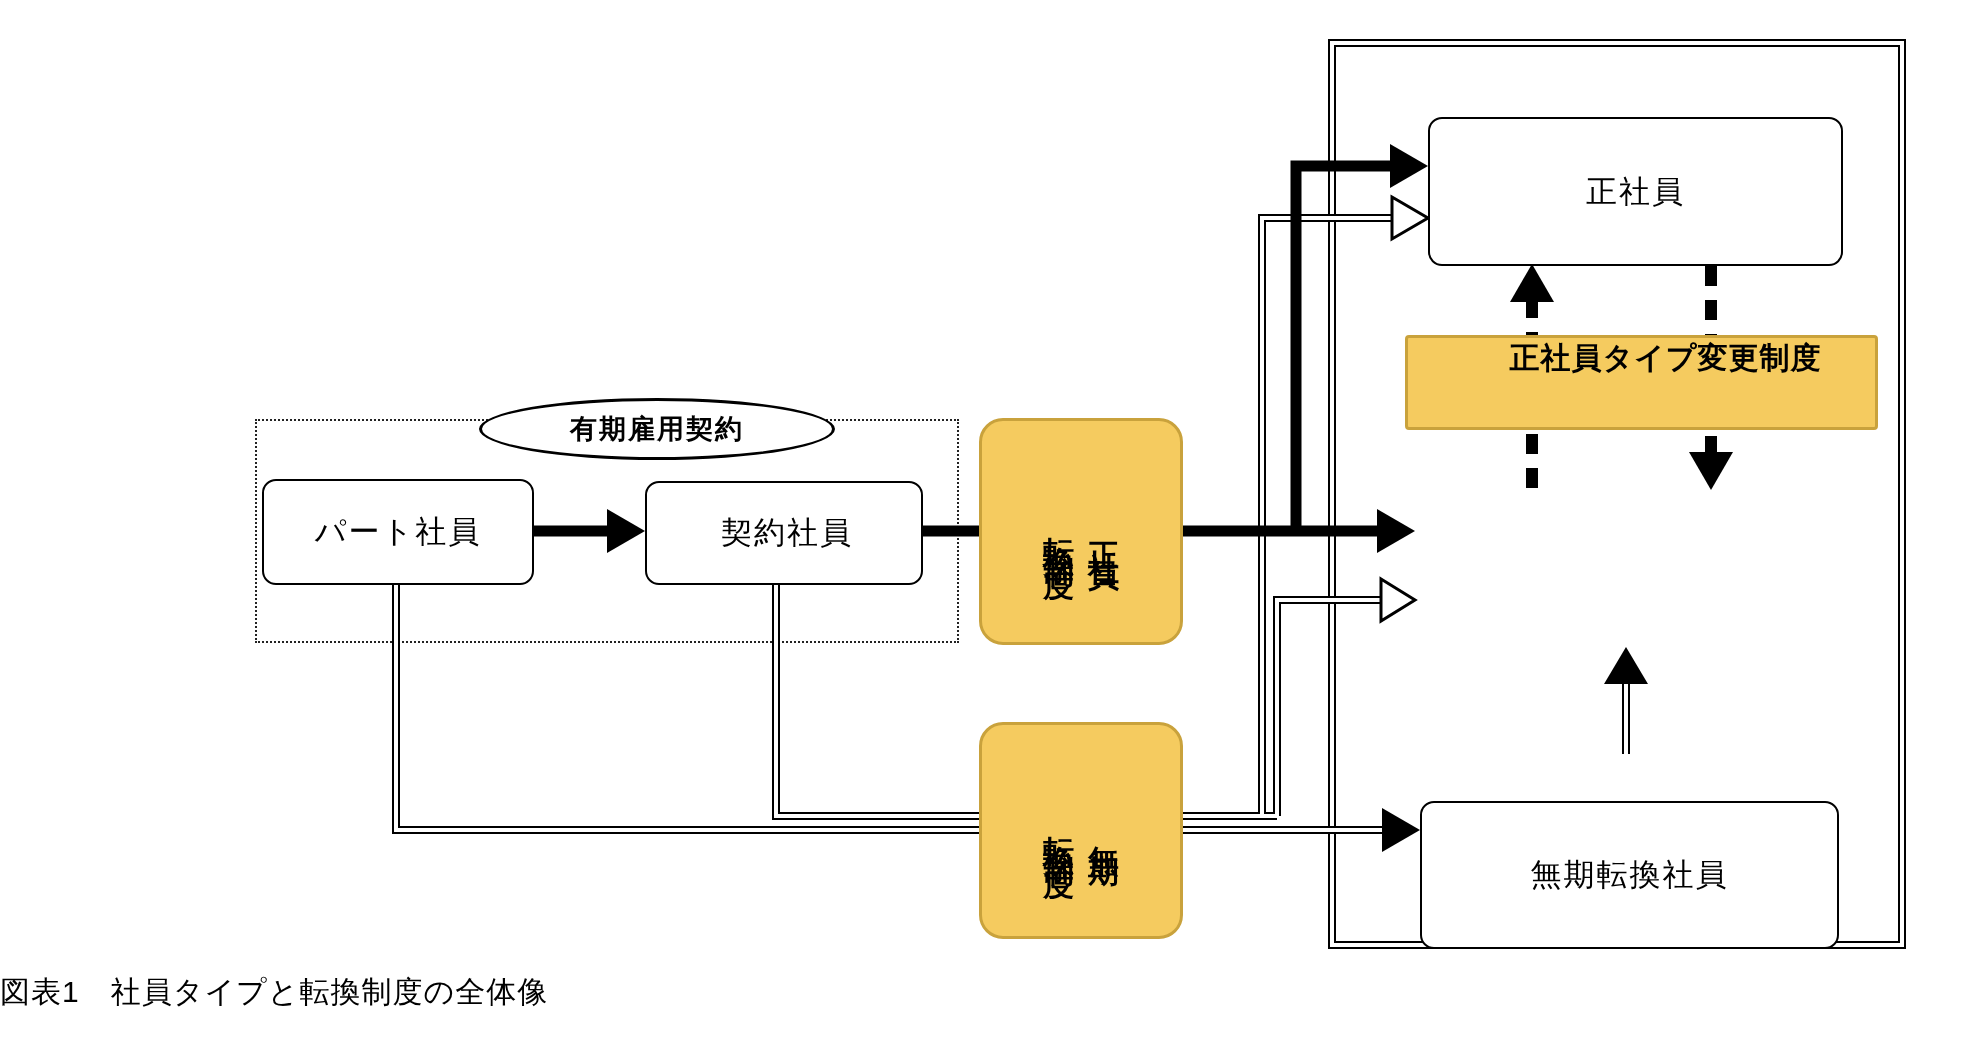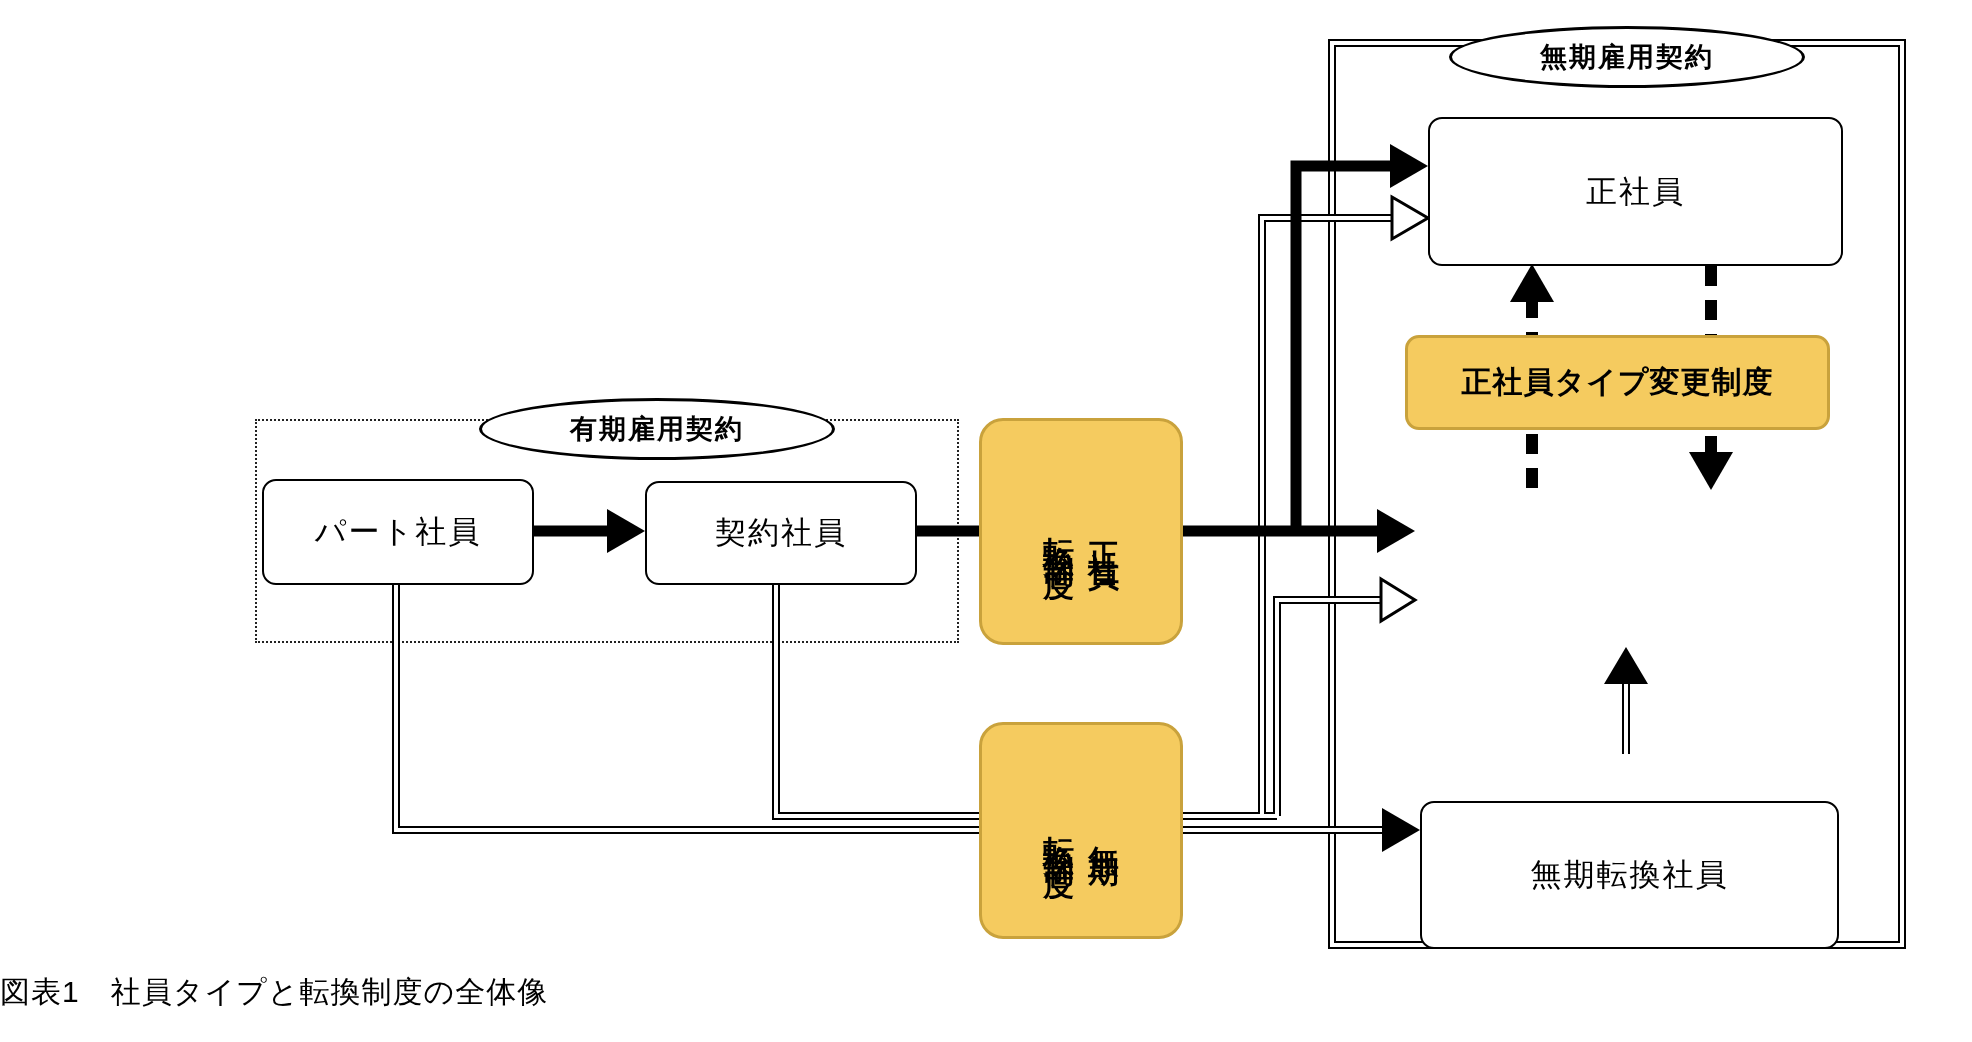--- a/index.html
+++ b/index.html
@@ -13,35 +13,35 @@
                outline:2px solid #000;outline-offset:4px;z-index:0;}
 
   .ellipse{background:#fff;border:3px solid #000;border-radius:50%;display:flex;align-items:center;
            justify-content:center;font-weight:700;font-size:27px;letter-spacing:2px;z-index:3;}
   .ellipse.fixed{left:479px;top:398px;width:350px;height:56px;}
   .ellipse.indef{left:1449px;top:26px;width:350px;height:56px;}
 
   .node{background:#fff;border:2.5px solid #000;border-radius:14px;display:flex;align-items:center;
         justify-content:center;font-size:31px;letter-spacing:2px;z-index:2;}
   .node.part{left:262px;top:479px;width:268px;height:102px;}
-  .node.contract{left:645px;top:481px;width:268px;height:100px;}
+  .node.contract{left:645px;top:481px;width:268px;height:100px;padding-left:6px;}
   .node.regular{left:1428px;top:117px;width:411px;height:145px;}
   .node.limited{left:1415px;top:492px;width:424px;height:153px;}
   .node.mukiten{left:1420px;top:801px;width:415px;height:144px;}
 
   .conv{background:var(--hl-fill,#F5CB5F);border:3px solid var(--hl-border,#C9A23C);border-radius:24px;
         display:flex;flex-direction:row-reverse;align-items:center;justify-content:center;gap:14px;
         font-weight:700;font-size:31px;z-index:2;}
   .conv.conv1{left:979px;top:418px;width:198px;height:221px;}
   .conv.conv2{left:979px;top:722px;width:198px;height:211px;}
   .vtext{writing-mode:vertical-rl;text-orientation:upright;letter-spacing:10px;line-height:1;}
 
   .type-change{left:1405px;top:335px;width:419px;height:89px;background:var(--hl-fill,#F5CB5F);
-               border:3px solid var(--hl-border,#C9A23C);border-radius:14px;display:flex;align-items:center;
-               justify-content:center;font-weight:700;font-size:30px;letter-spacing:1px;z-index:2;}
+               border:3px solid var(--hl-border,#C9A23C);border-radius:4px;display:flex;align-items:flex-start;
+               justify-content:center;font-weight:700;font-size:30px;letter-spacing:1px;z-index:2;padding-left:48px;}
 
   .caption{left:0;top:972px;width:1910px;text-align:left;font-size:30px;letter-spacing:1px;z-index:2;}
 </style>
 </head>
 <body>
 
 <div class="stage">
 
   <svg class="arrows" viewBox="0 0 1972 1042" aria-hidden="true">
 
@@ -102,23 +102,20 @@
   <div class="abs conv conv1">
     <span class="vtext">正社員</span>
     <span class="vtext">転換制度</span>
   </div>
   <div class="abs conv conv2">
     <span class="vtext">無期</span>
     <span class="vtext">転換制度</span>
   </div>
 
   <div class="abs group-solid"></div>
-  <div class="abs ellipse indef">
-    <span>無期雇用契約</span>
-  </div>
   <div class="abs node regular">
     <span>正社員</span>
   </div>
   <div class="abs type-change">
     <span>正社員タイプ変更制度</span>
   </div>
   <div class="abs node mukiten">
     <span>無期転換社員</span>
   </div>
 

